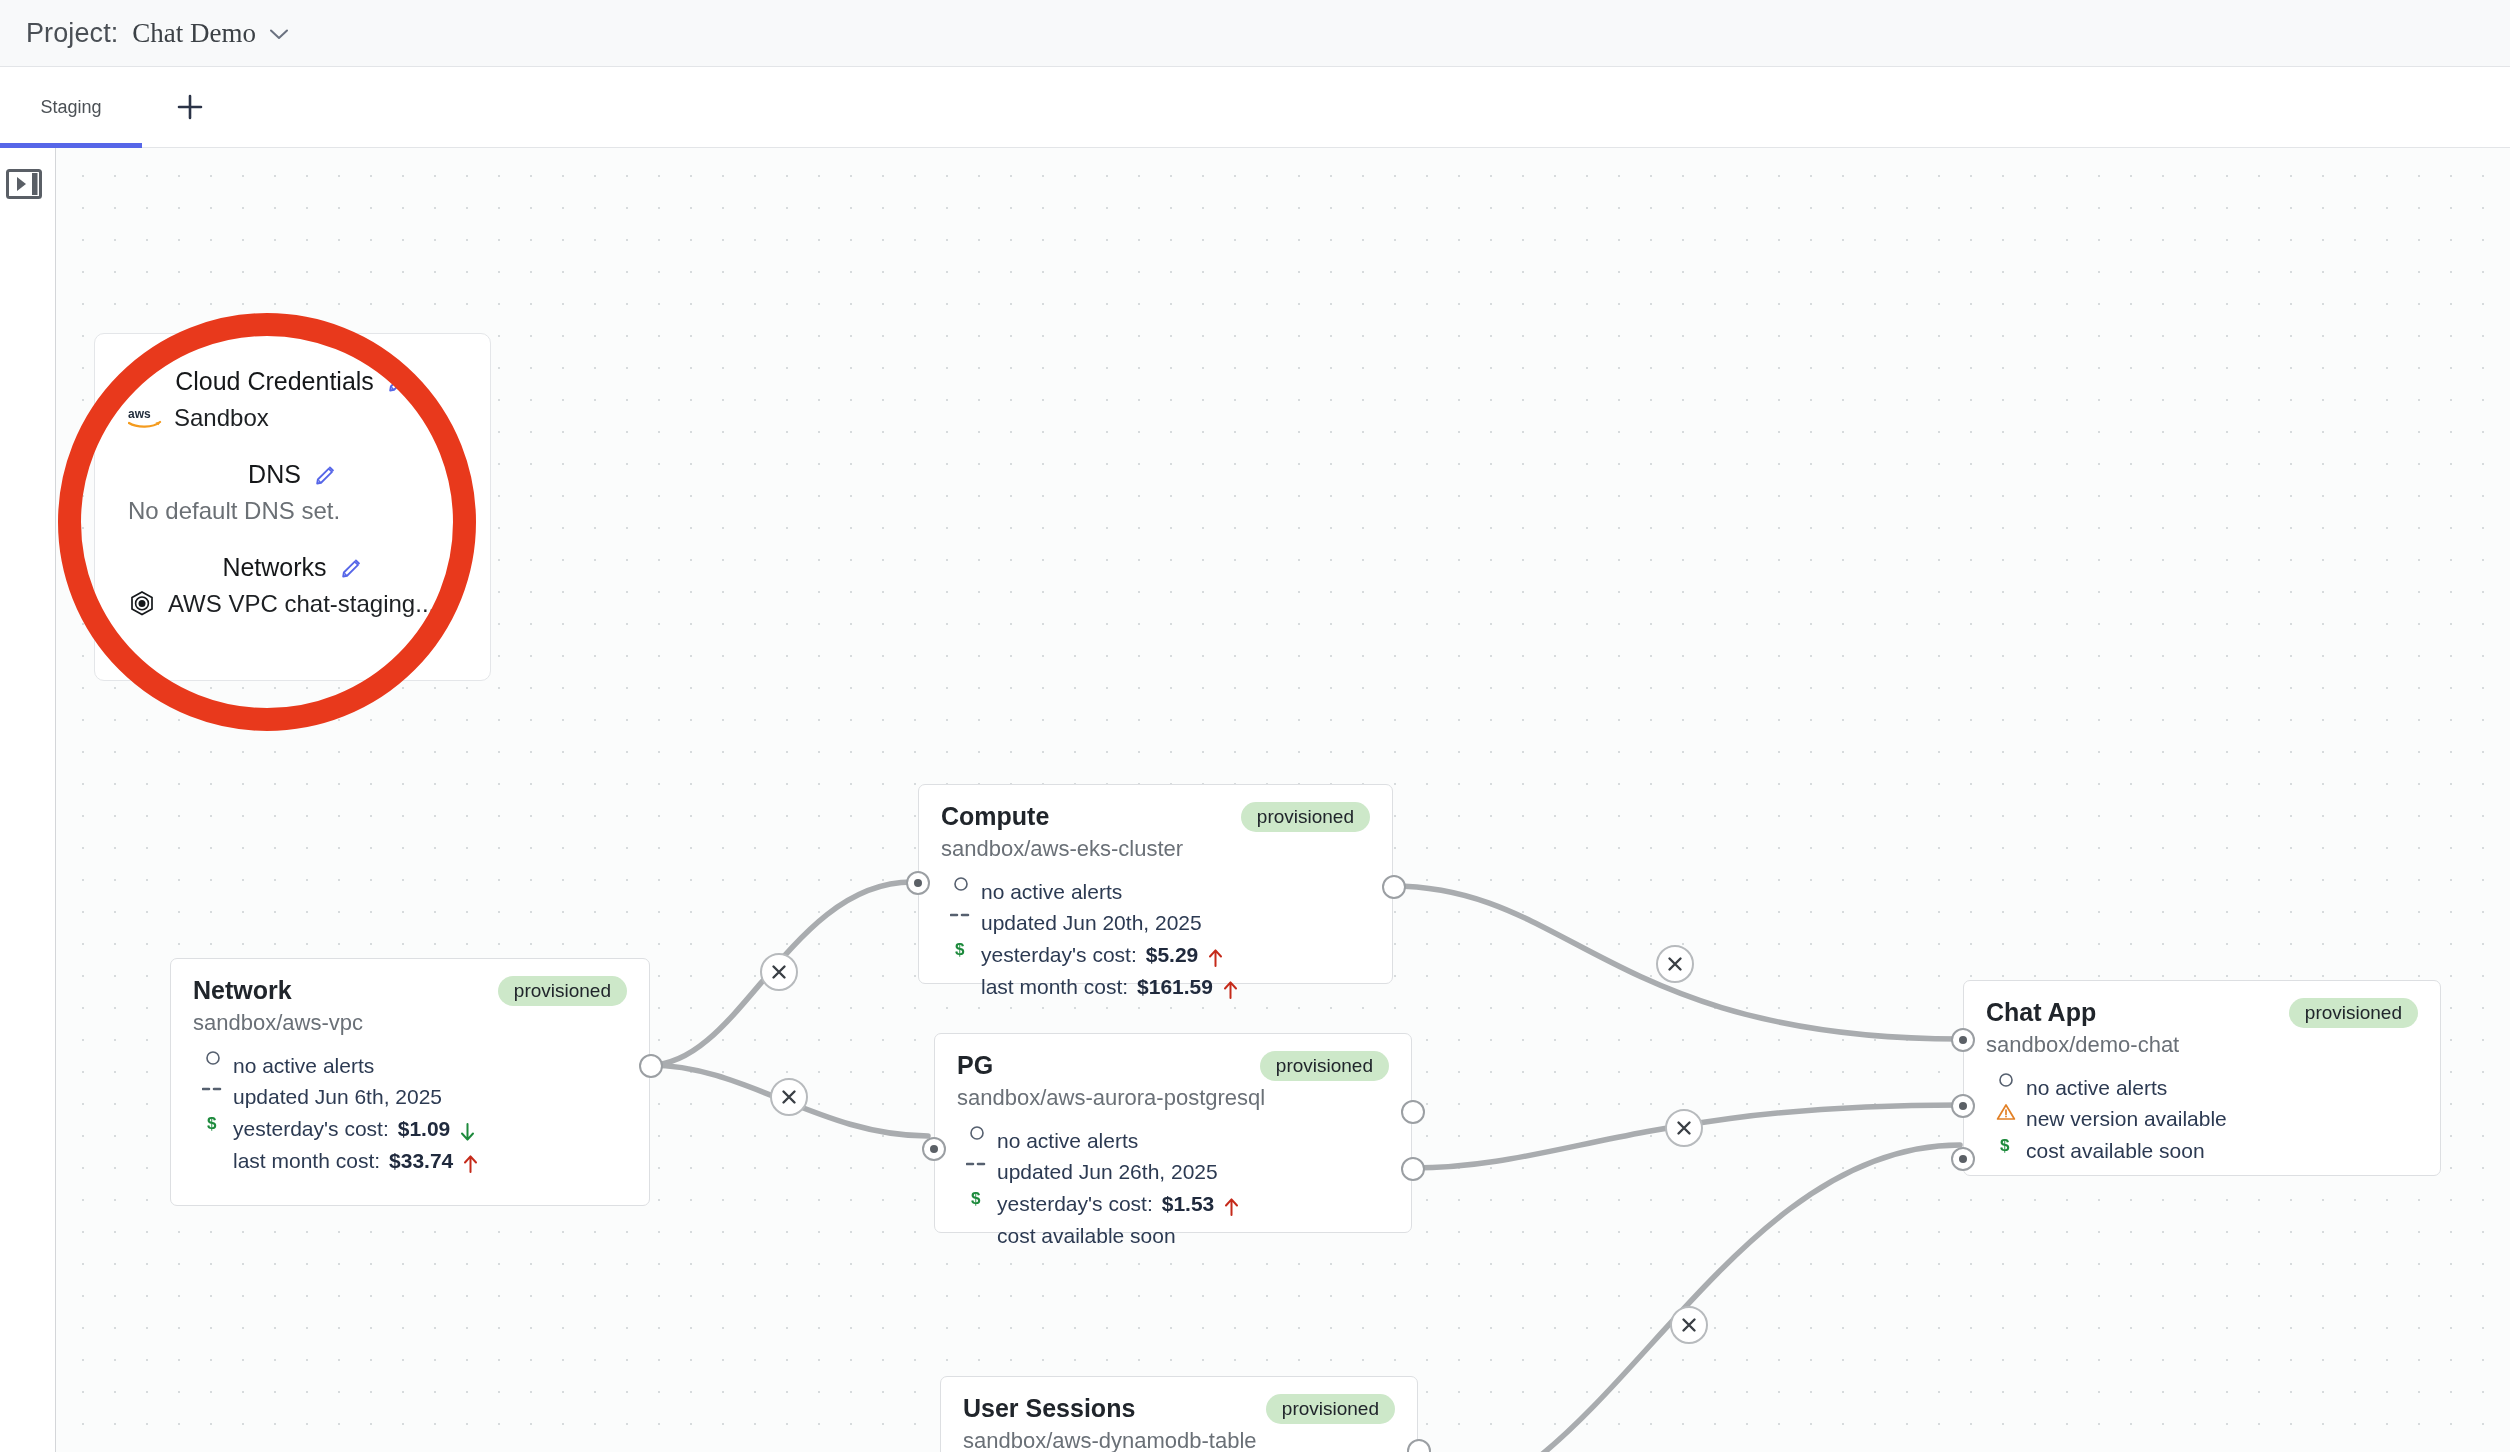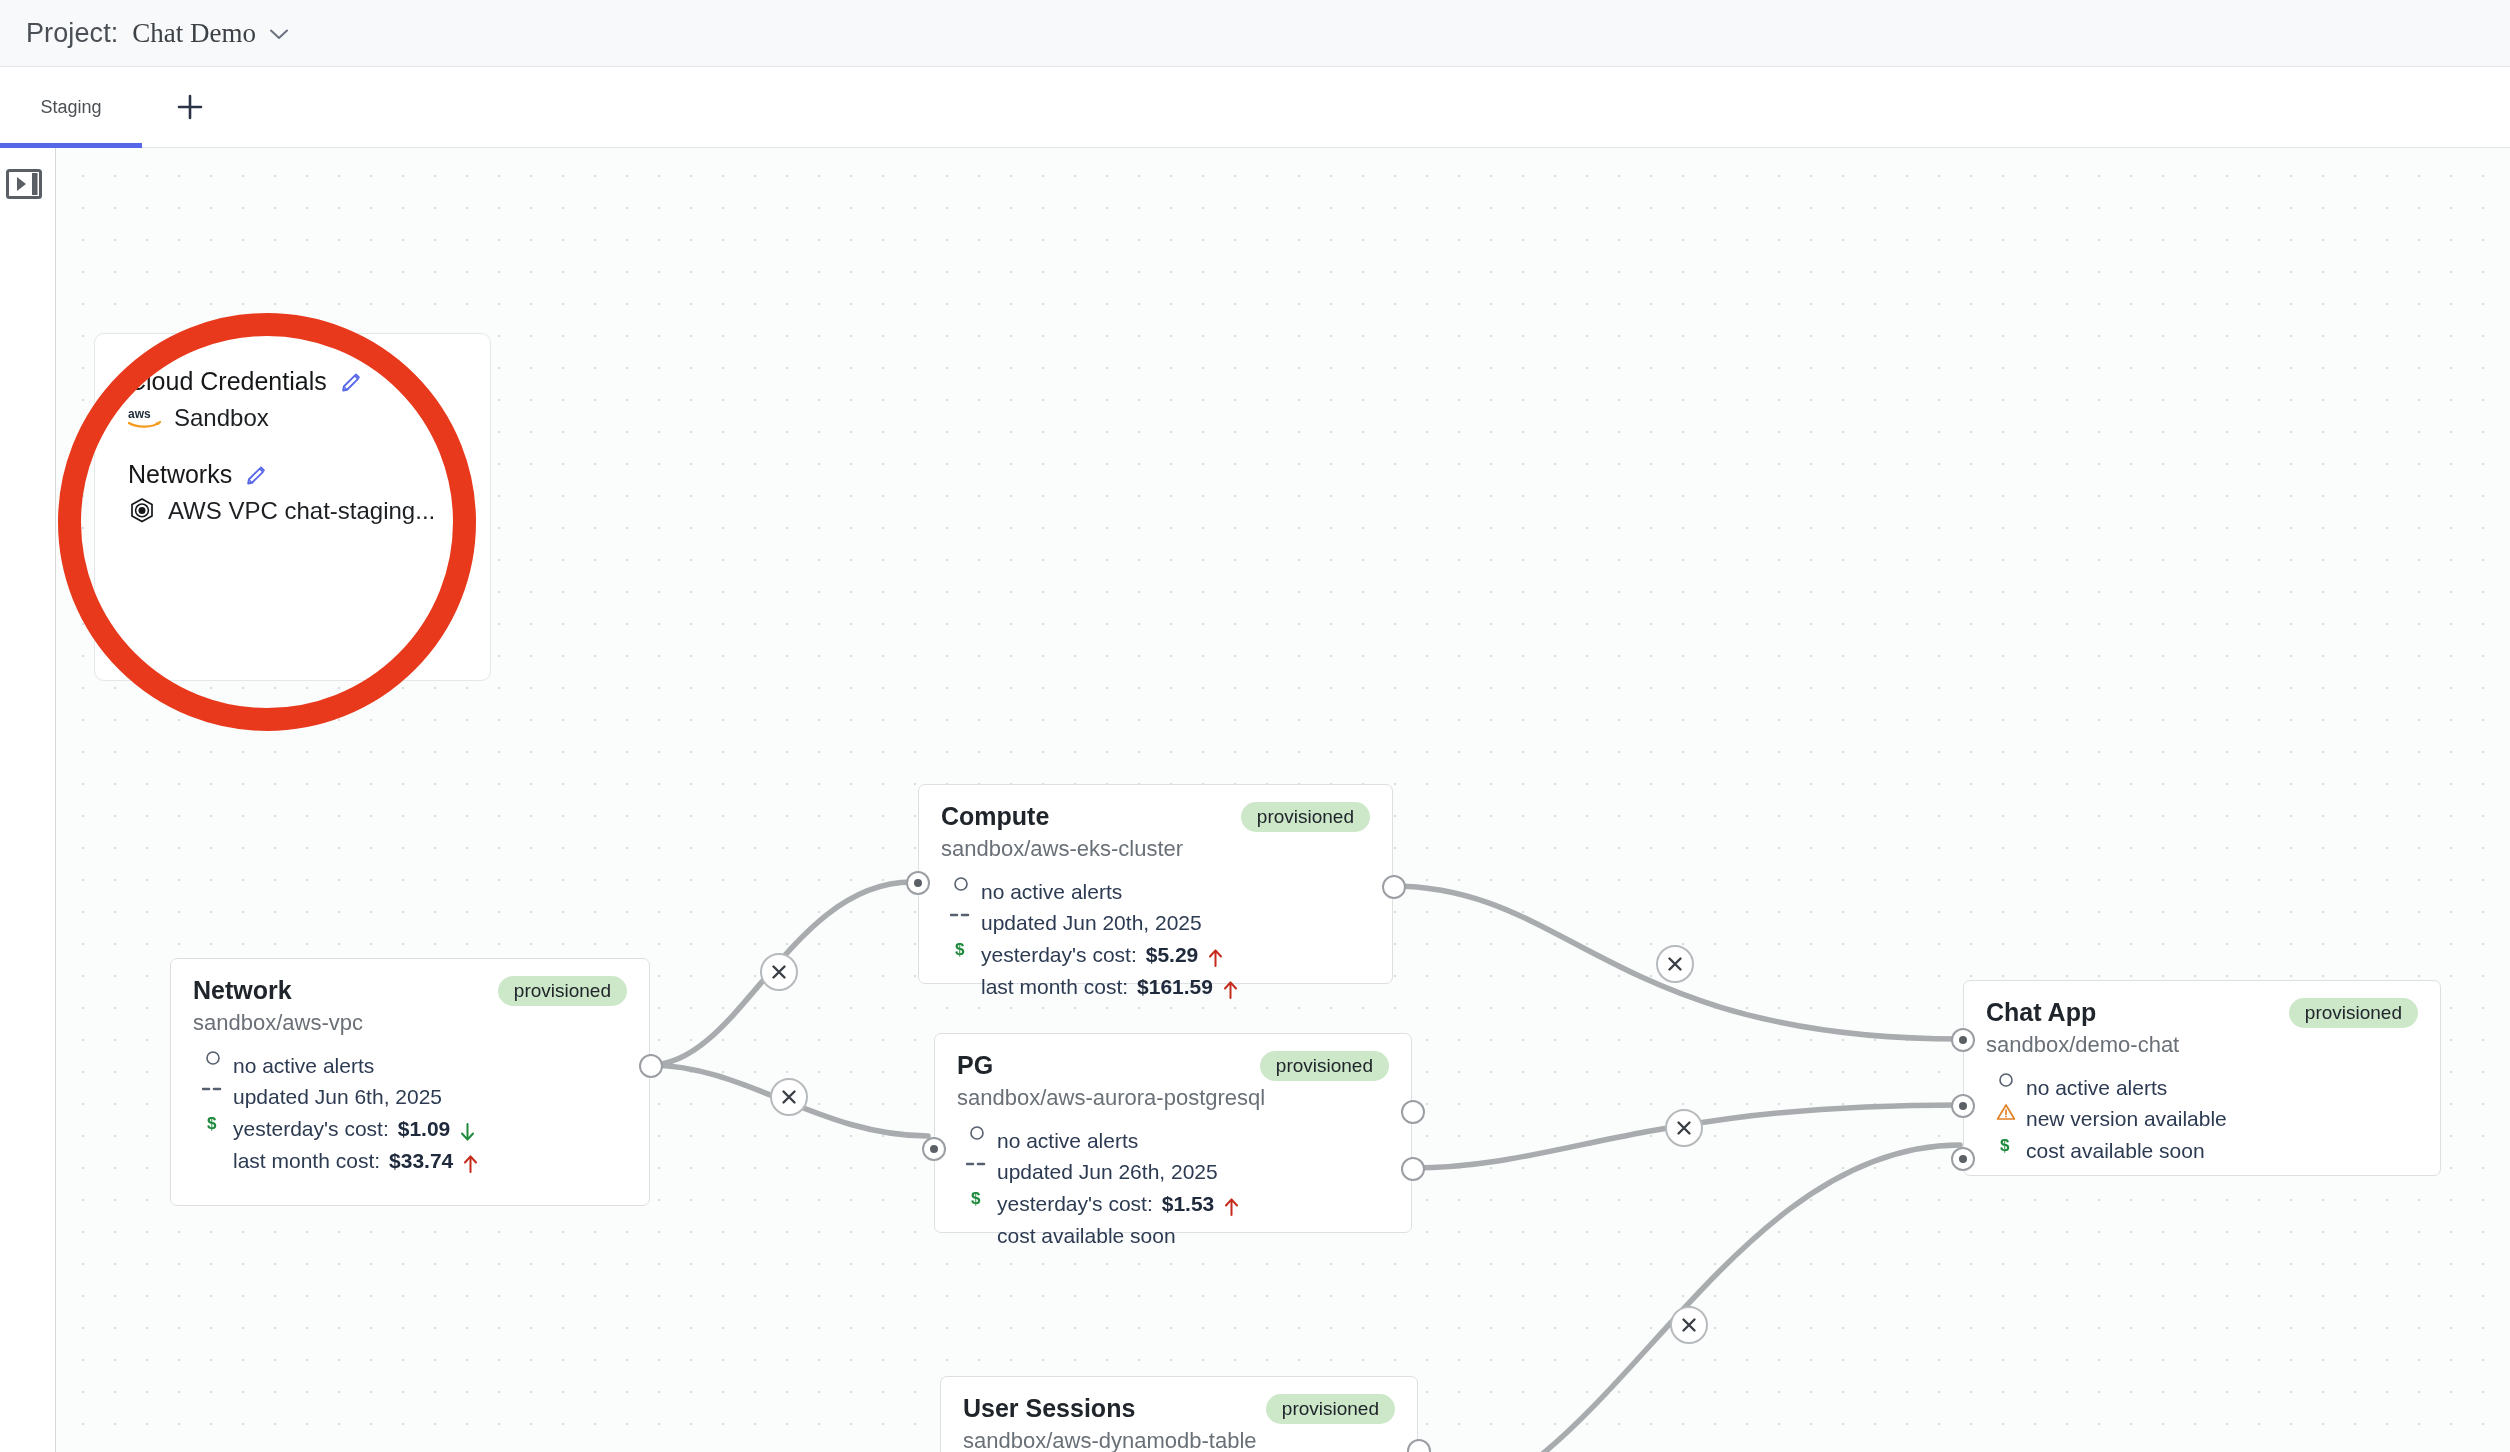--- a/index.html
+++ b/index.html
@@ -126,20 +126,21 @@
     padding: 33px 33px 0 33px;
     z-index: 4;
   }
   .info-section { margin-bottom: 28px; }
   .info-section:last-child { margin-bottom: 0; }
   .info-head {
     display: flex;
     align-items: center;
     gap: 13px;
     margin-bottom: 8px;
+    justify-content: center;
   }
   .info-title {
     font-size: 25px;
     color: #151719;
   }
   .pencil { width: 23px; height: 23px; cursor: pointer; }
   .pencil svg { display:block; }
   .info-row {
     display: flex;
     align-items: center;
@@ -346,20 +347,33 @@
           <svg width="34" height="24" viewBox="0 0 34 24">
             <text x="0" y="12" font-family="Liberation Sans, sans-serif" font-size="12" font-weight="bold" fill="#232f3e">aws</text>
             <path d="M1 17 C 9 22, 25 22, 32 16" fill="none" stroke="#f49b1e" stroke-width="2.3" stroke-linecap="round"></path>
             <path d="M32 16 L27.5 16.6 L30.6 19.3 Z" fill="#f49b1e"></path>
           </svg>
         </span>
         <span>Sandbox</span>
       </div>
     </div>
 
+    <div class="info-section">
+      <div class="info-head">
+        <span class="info-title">DNS</span>
+        <span class="pencil">
+          <svg width="23" height="23" viewBox="0 0 24 24">
+              <path d="M4 17.2 L15.4 5.8 L18.8 9.2 L7.4 20.6 L3.3 21.4 Z" fill="none" stroke="#5666e8" stroke-width="1.9" stroke-linejoin="round"></path>
+              <path d="M16.6 4.6 L19.8 7.8" stroke="#5666e8" stroke-width="1.9" stroke-linecap="round"></path>
+              <path d="M4.6 18 L7.2 20.6" stroke="#5666e8" stroke-width="1.5"></path>
+            </svg>
+        </span>
+      </div>
+      <div class="info-muted">No default DNS set.</div>
+    </div>
 
     <div class="info-section">
       <div class="info-head">
         <span class="info-title">Networks</span>
         <span class="pencil">
           <svg width="23" height="23" viewBox="0 0 24 24">
               <path d="M4 17.2 L15.4 5.8 L18.8 9.2 L7.4 20.6 L3.3 21.4 Z" fill="none" stroke="#5666e8" stroke-width="1.9" stroke-linejoin="round"></path>
               <path d="M16.6 4.6 L19.8 7.8" stroke="#5666e8" stroke-width="1.9" stroke-linecap="round"></path>
               <path d="M4.6 18 L7.2 20.6" stroke="#5666e8" stroke-width="1.5"></path>
             </svg>

